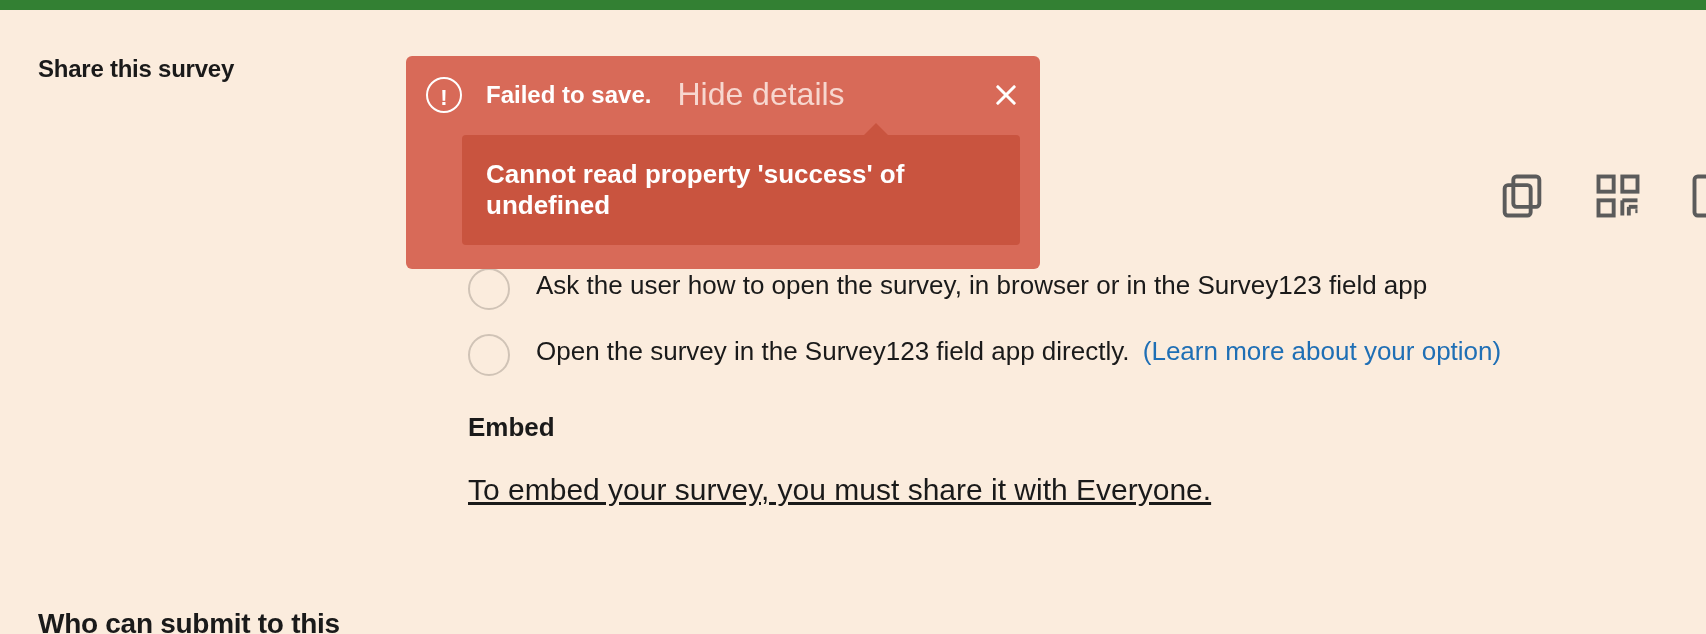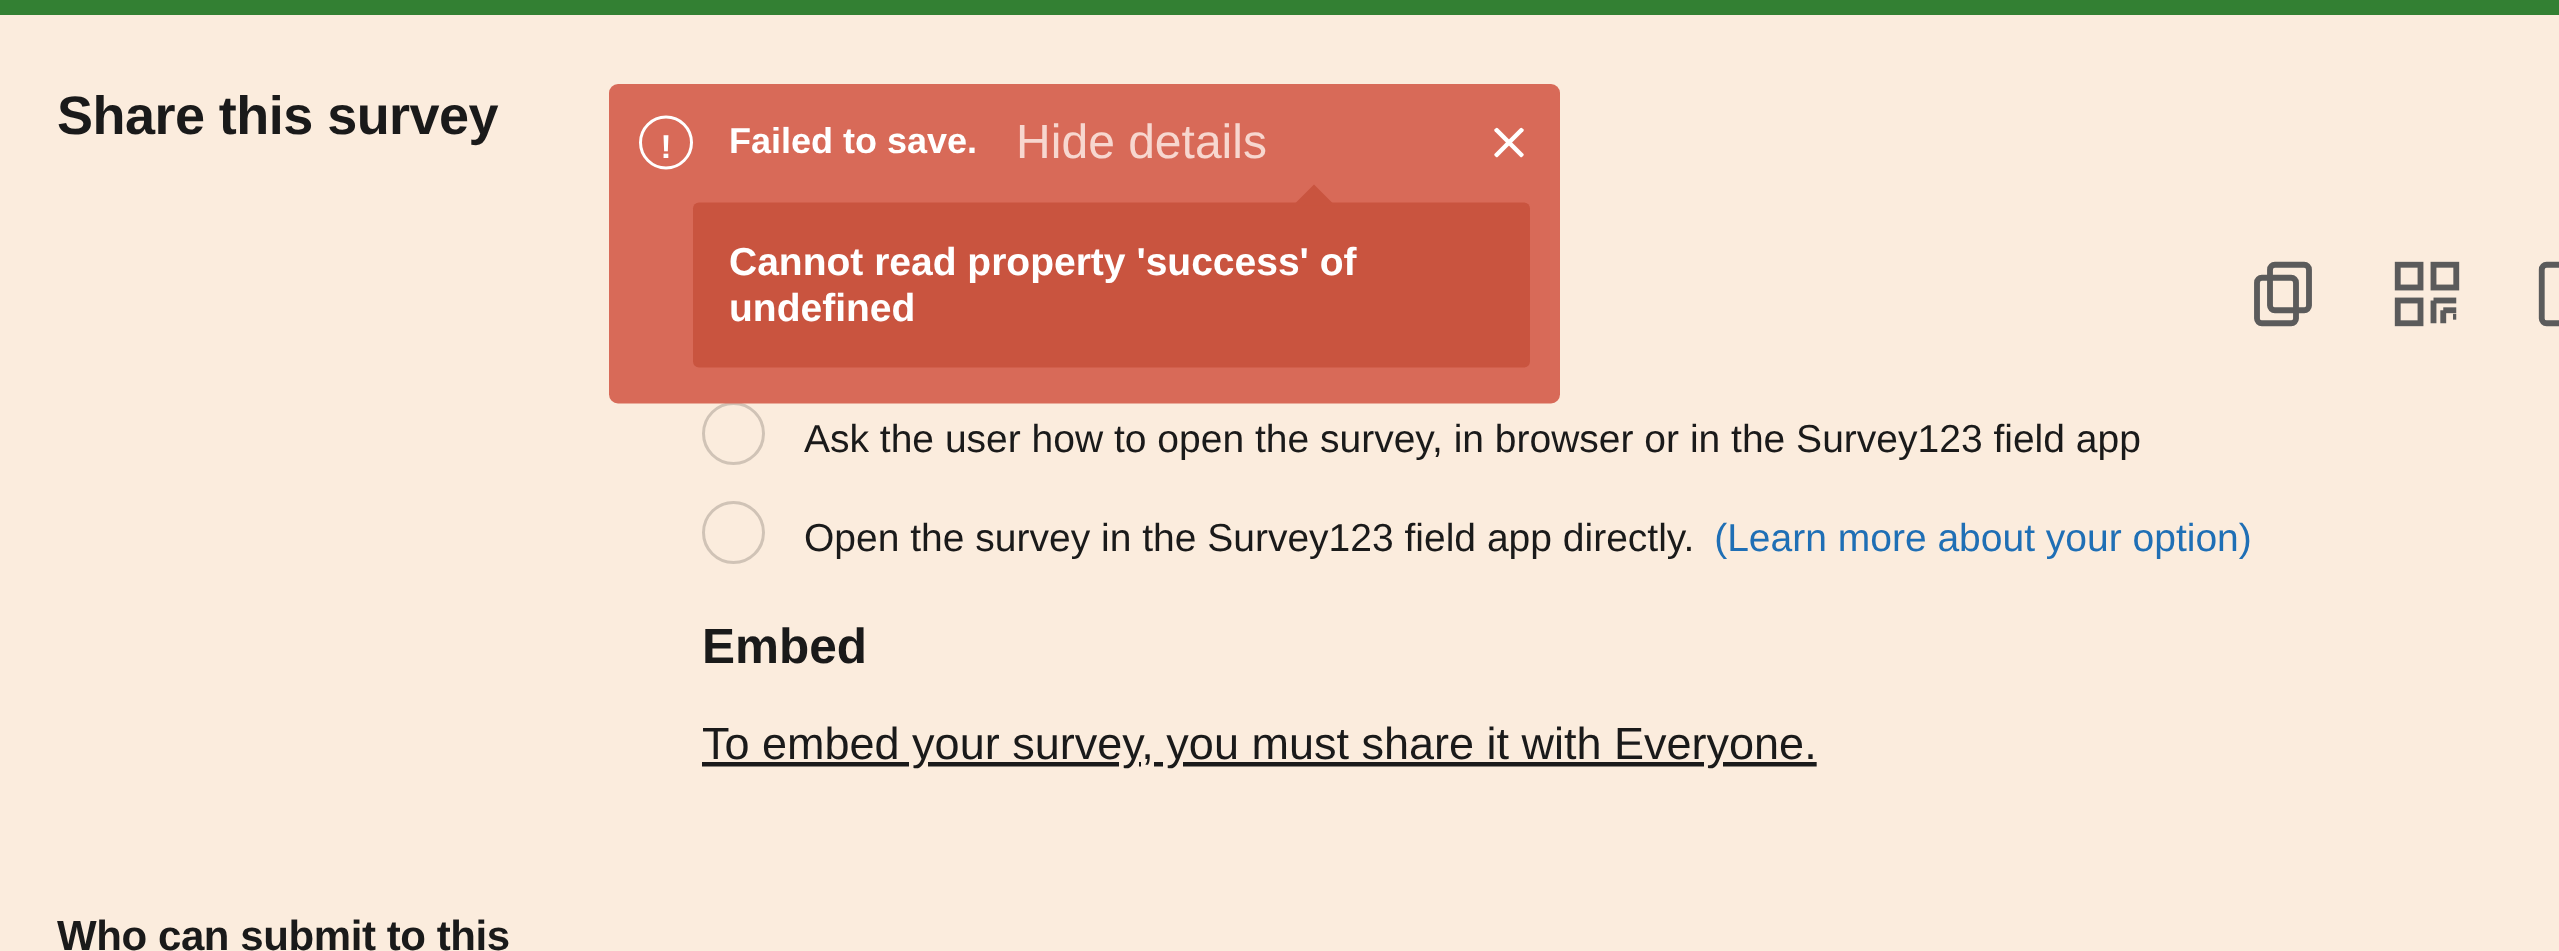--- a/index.html
+++ b/index.html
@@ -20,21 +20,21 @@
   .page {
     position: relative;
     padding: 44px 38px 0 38px;
     display: flex;
   }
   .left-col {
     width: 430px;
     flex-shrink: 0;
   }
   .left-col .section-title {
-    font-size: 36px;
+    font-size: 24px;
     font-weight: 700;
     line-height: 1.25;
     letter-spacing: -0.01em;
   }
   .right-col {
     flex: 1;
     position: relative;
   }
 
   
@@ -136,21 +136,21 @@
     color: #5b5b5b;
   }
   .toolbar .tb-icon svg { width: 100%; height: 100%; display:block; }
 
   
   .options {
     padding-top: 214px;
   }
   .option-row {
     display: flex;
-    align-items: flex-end;
+    align-items: flex-start;
     gap: 26px;
     margin-bottom: 24px;
     font-size: 26px;
     line-height: 1.35;
   }
   .option-row .radio {
     width: 42px;
     height: 42px;
     border: 2px solid #d0c3b6;
     border-radius: 50%;
@@ -159,21 +159,21 @@
     background: #fbecdd;
   }
   .option-row .link {
     color: #1f6fb5;
     margin-left: 6px;
     cursor: pointer;
   }
 
   .embed-heading {
     margin-top: 36px;
-    font-size: 33px;
+    font-size: 26px;
     font-weight: 700;
   }
   .embed-text {
     margin-top: 30px;
     font-size: 30px;
     text-decoration: underline;
   }
 
   .next-section {
     position: absolute;

